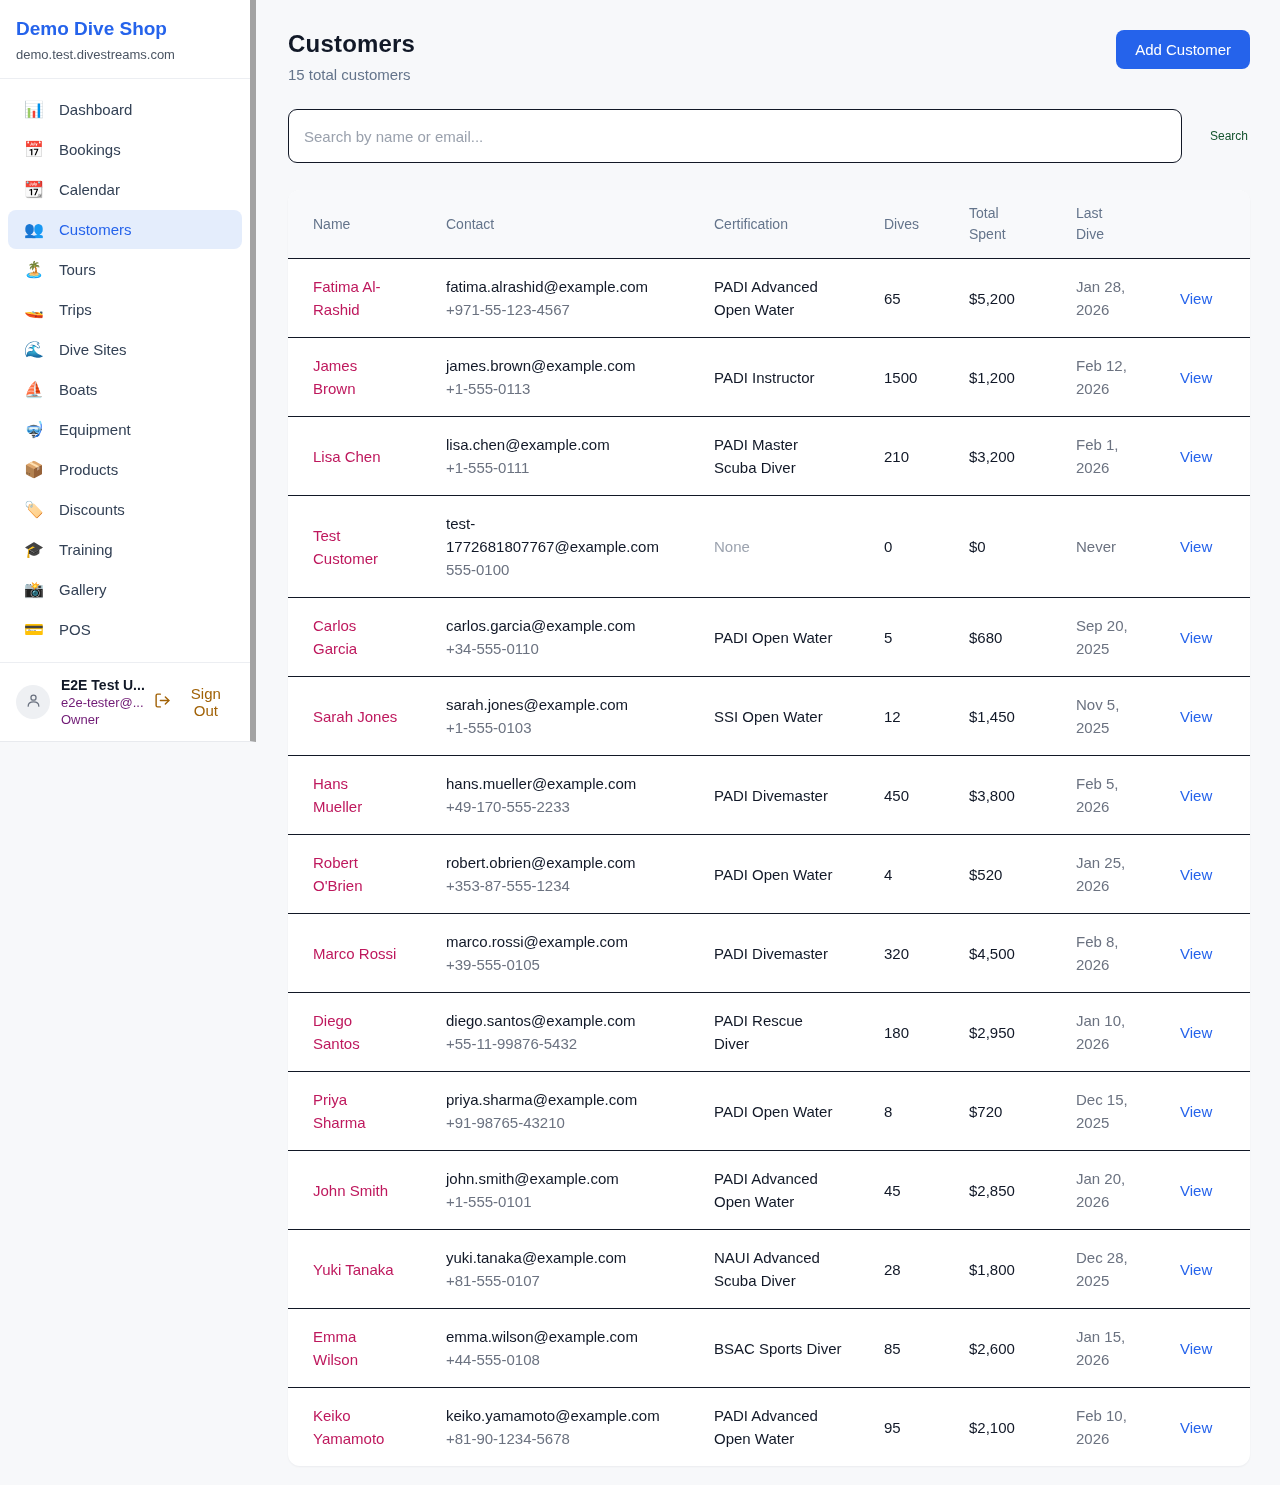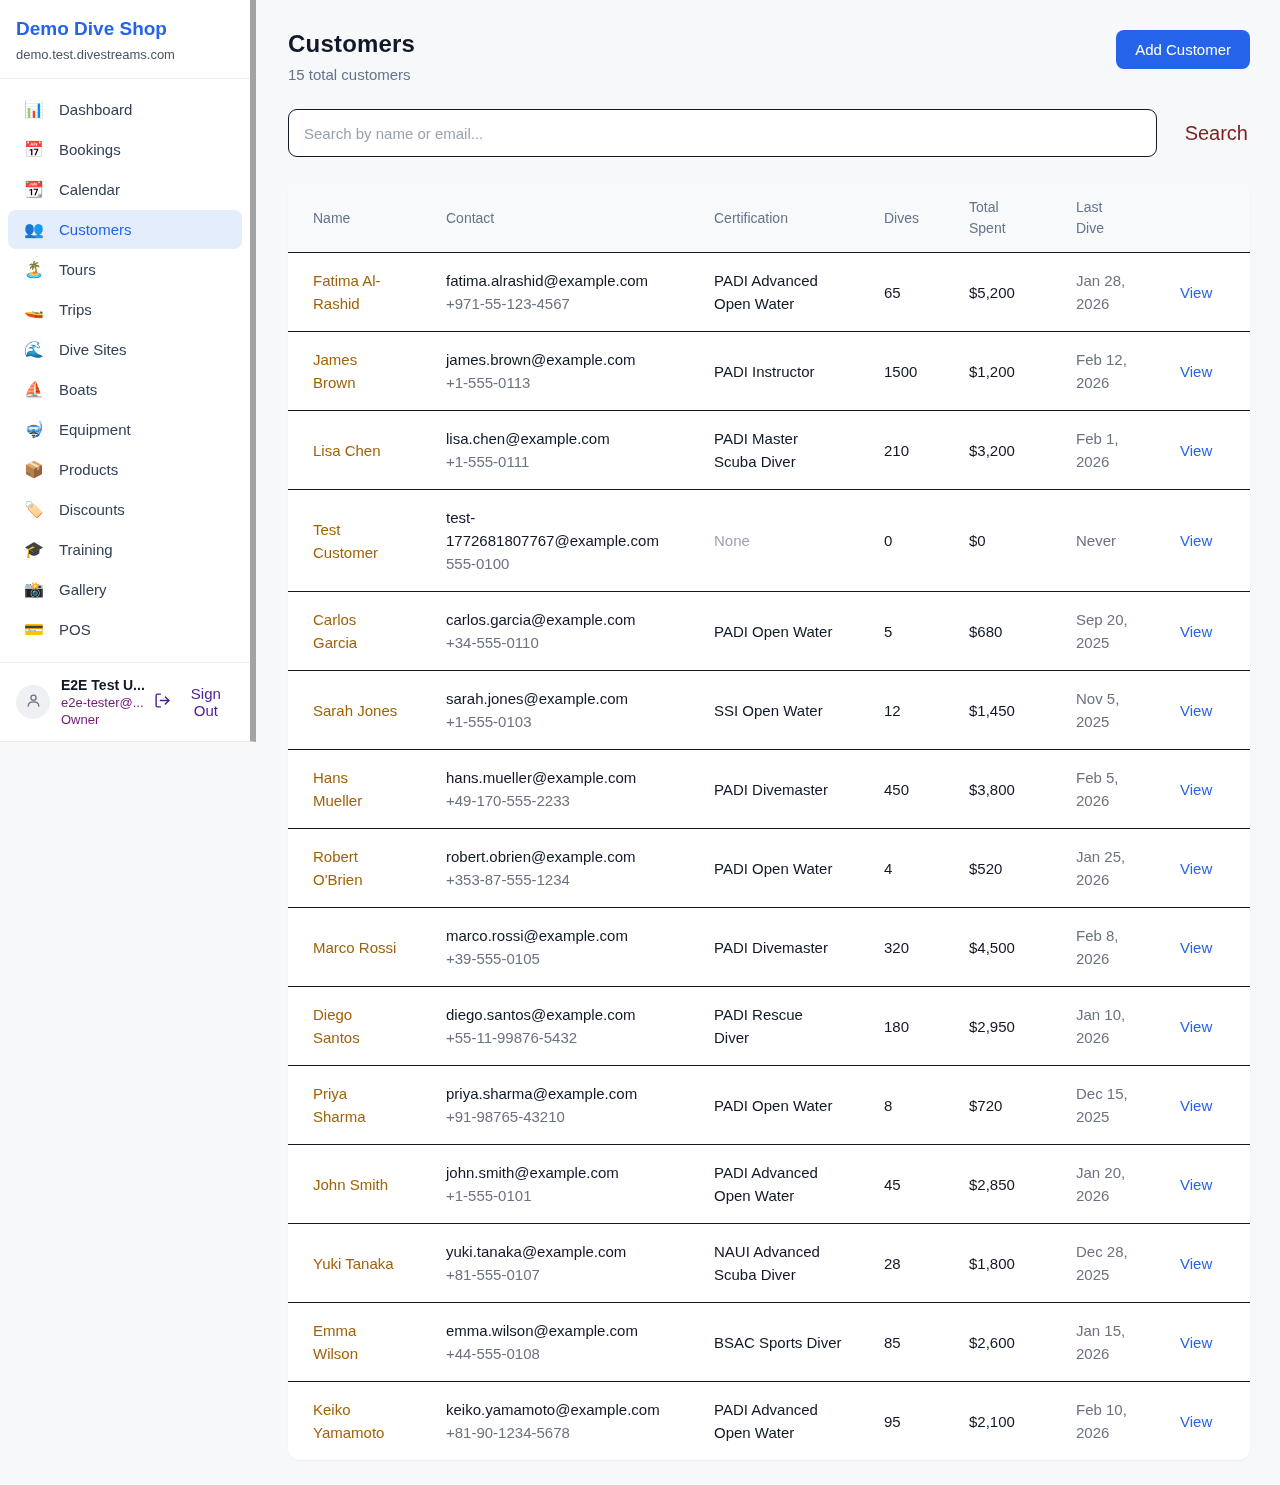--- a/index.html
+++ b/index.html
@@ -41,45 +41,45 @@
     background: #eef0f3; color: #6b7280;
     display: flex; align-items: center; justify-content: center;
     flex: 0 0 34px;
   }
   .user-info { min-width: 0; }
   .user-name { font-size: 14px; font-weight: bold; color: #111827; white-space: nowrap; }
   .user-email, .user-role { font-size: 13px; color: #701a75; margin-top: 2px; white-space: nowrap; }
   .signout {
     margin-left: auto; display: flex; align-items: center; gap: 7px;
     background: none; border: none; cursor: pointer;
-    color: #4c1d95; font-size: 15px; font-family: inherit;
+    color: #a16207; font-size: 15px; font-family: inherit;
   }
 
   
   .main { flex: 1; padding: 30px 30px 28px 32px; }
   .header-row { display: flex; justify-content: space-between; align-items: flex-start; }
   .page-title { font-size: 24px; font-weight: bold; color: #111827; letter-spacing: .2px; }
   .page-subtitle { font-size: 15px; color: #64748b; margin-top: 8px; }
   .add-btn {
     background: #2563eb; color: #ffffff;
     border: none; border-radius: 8px; cursor: pointer;
     padding: 11px 19px; font-size: 15px; font-weight: 500;
     font-family: inherit;
   }
   .search-row { display: flex; align-items: center; gap: 26px; margin-top: 26px; }
   .search-input {
-    flex: 1; height: 48px;
+    flex: 1; height: 54px;
     border: 1.5px solid #121826; border-radius: 9px;
     padding: 0 15px; font-size: 15px; color: #111827;
     font-family: inherit; background: #fff; outline: none;
   }
   .search-input::placeholder { color: #9aa1ad; }
   .search-btn {
     background: none; border: none; cursor: pointer;
-    font-size: 20px; color: #7f1d1d; font-family: inherit;
+    font-size: 12px; color: #14532d; font-family: inherit;
     padding: 6px 2px;
   }
 
   
   .table-card {
     margin-top: 27px;
     background: #ffffff; border-radius: 12px;
     overflow: hidden;
     box-shadow: 0 1px 2px rgba(16,24,40,.05);
   }
@@ -102,21 +102,21 @@
   tbody tr:last-child td { border-bottom: none; }
   col.c-name { width: 146px; }
   col.c-contact { width: 268px; }
   col.c-cert { width: 170px; }
   col.c-dives { width: 85px; }
   col.c-spent { width: 107px; }
   col.c-last { width: 104px; }
   col.c-view { width: 82px; }
   .th-narrow { max-width: 48px; }
   .name-link {
-    color: #a16207; font-weight: 500; text-decoration: none;
+    color: #be185d; font-weight: 500; text-decoration: none;
     display: inline-block; max-width: 85px; cursor: pointer;
   }
   .contact-inner { max-width: 218px; }
   .phone { color: #6b7280; }
   .cert-inner { max-width: 128px; }
   .cert-inner.muted { color: #9ca3af; }
   .lastdive { color: #6b7280; }
   .lastdive-inner { max-width: 72px; }
   .view-link { color: #2563eb; font-weight: 500; text-decoration: none; cursor: pointer; }
 </style>

